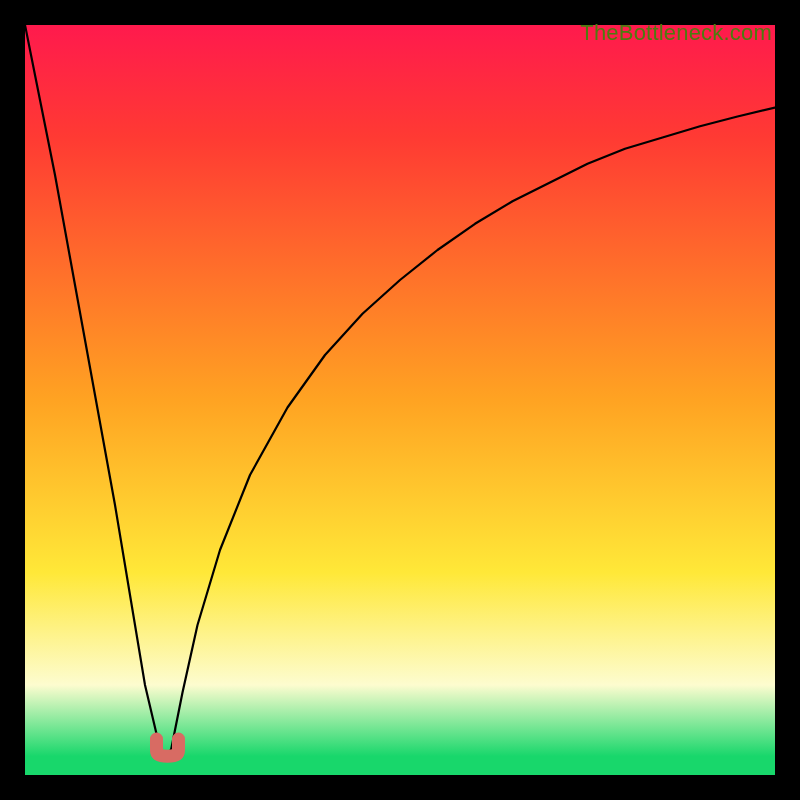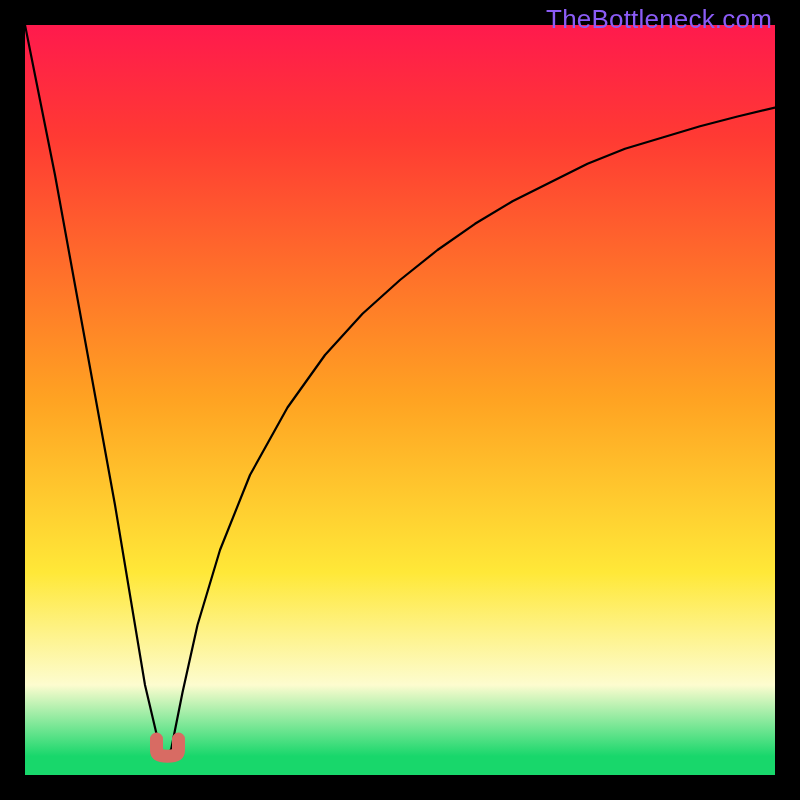--- a/index.html
+++ b/index.html
@@ -20,24 +20,24 @@
     background: #000;
   }
   .gradient {
     position: absolute;
     left: 0; top: 0;
     width: 750px;
     height: 750px;
   }
   .watermark {
     position: absolute;
-    top: 4px;
+    top: 20px;
     right: 28px;
-    color: #8b5cf6;
-    font-size: 26px;
+    color: #4d7c0f;
+    font-size: 22px;
     font-weight: 400;
     letter-spacing: 0.2px;
   }
   .curve {
     position: absolute;
     left: 0; top: 0;
     width: 750px;
     height: 750px;
   }
 </style>

